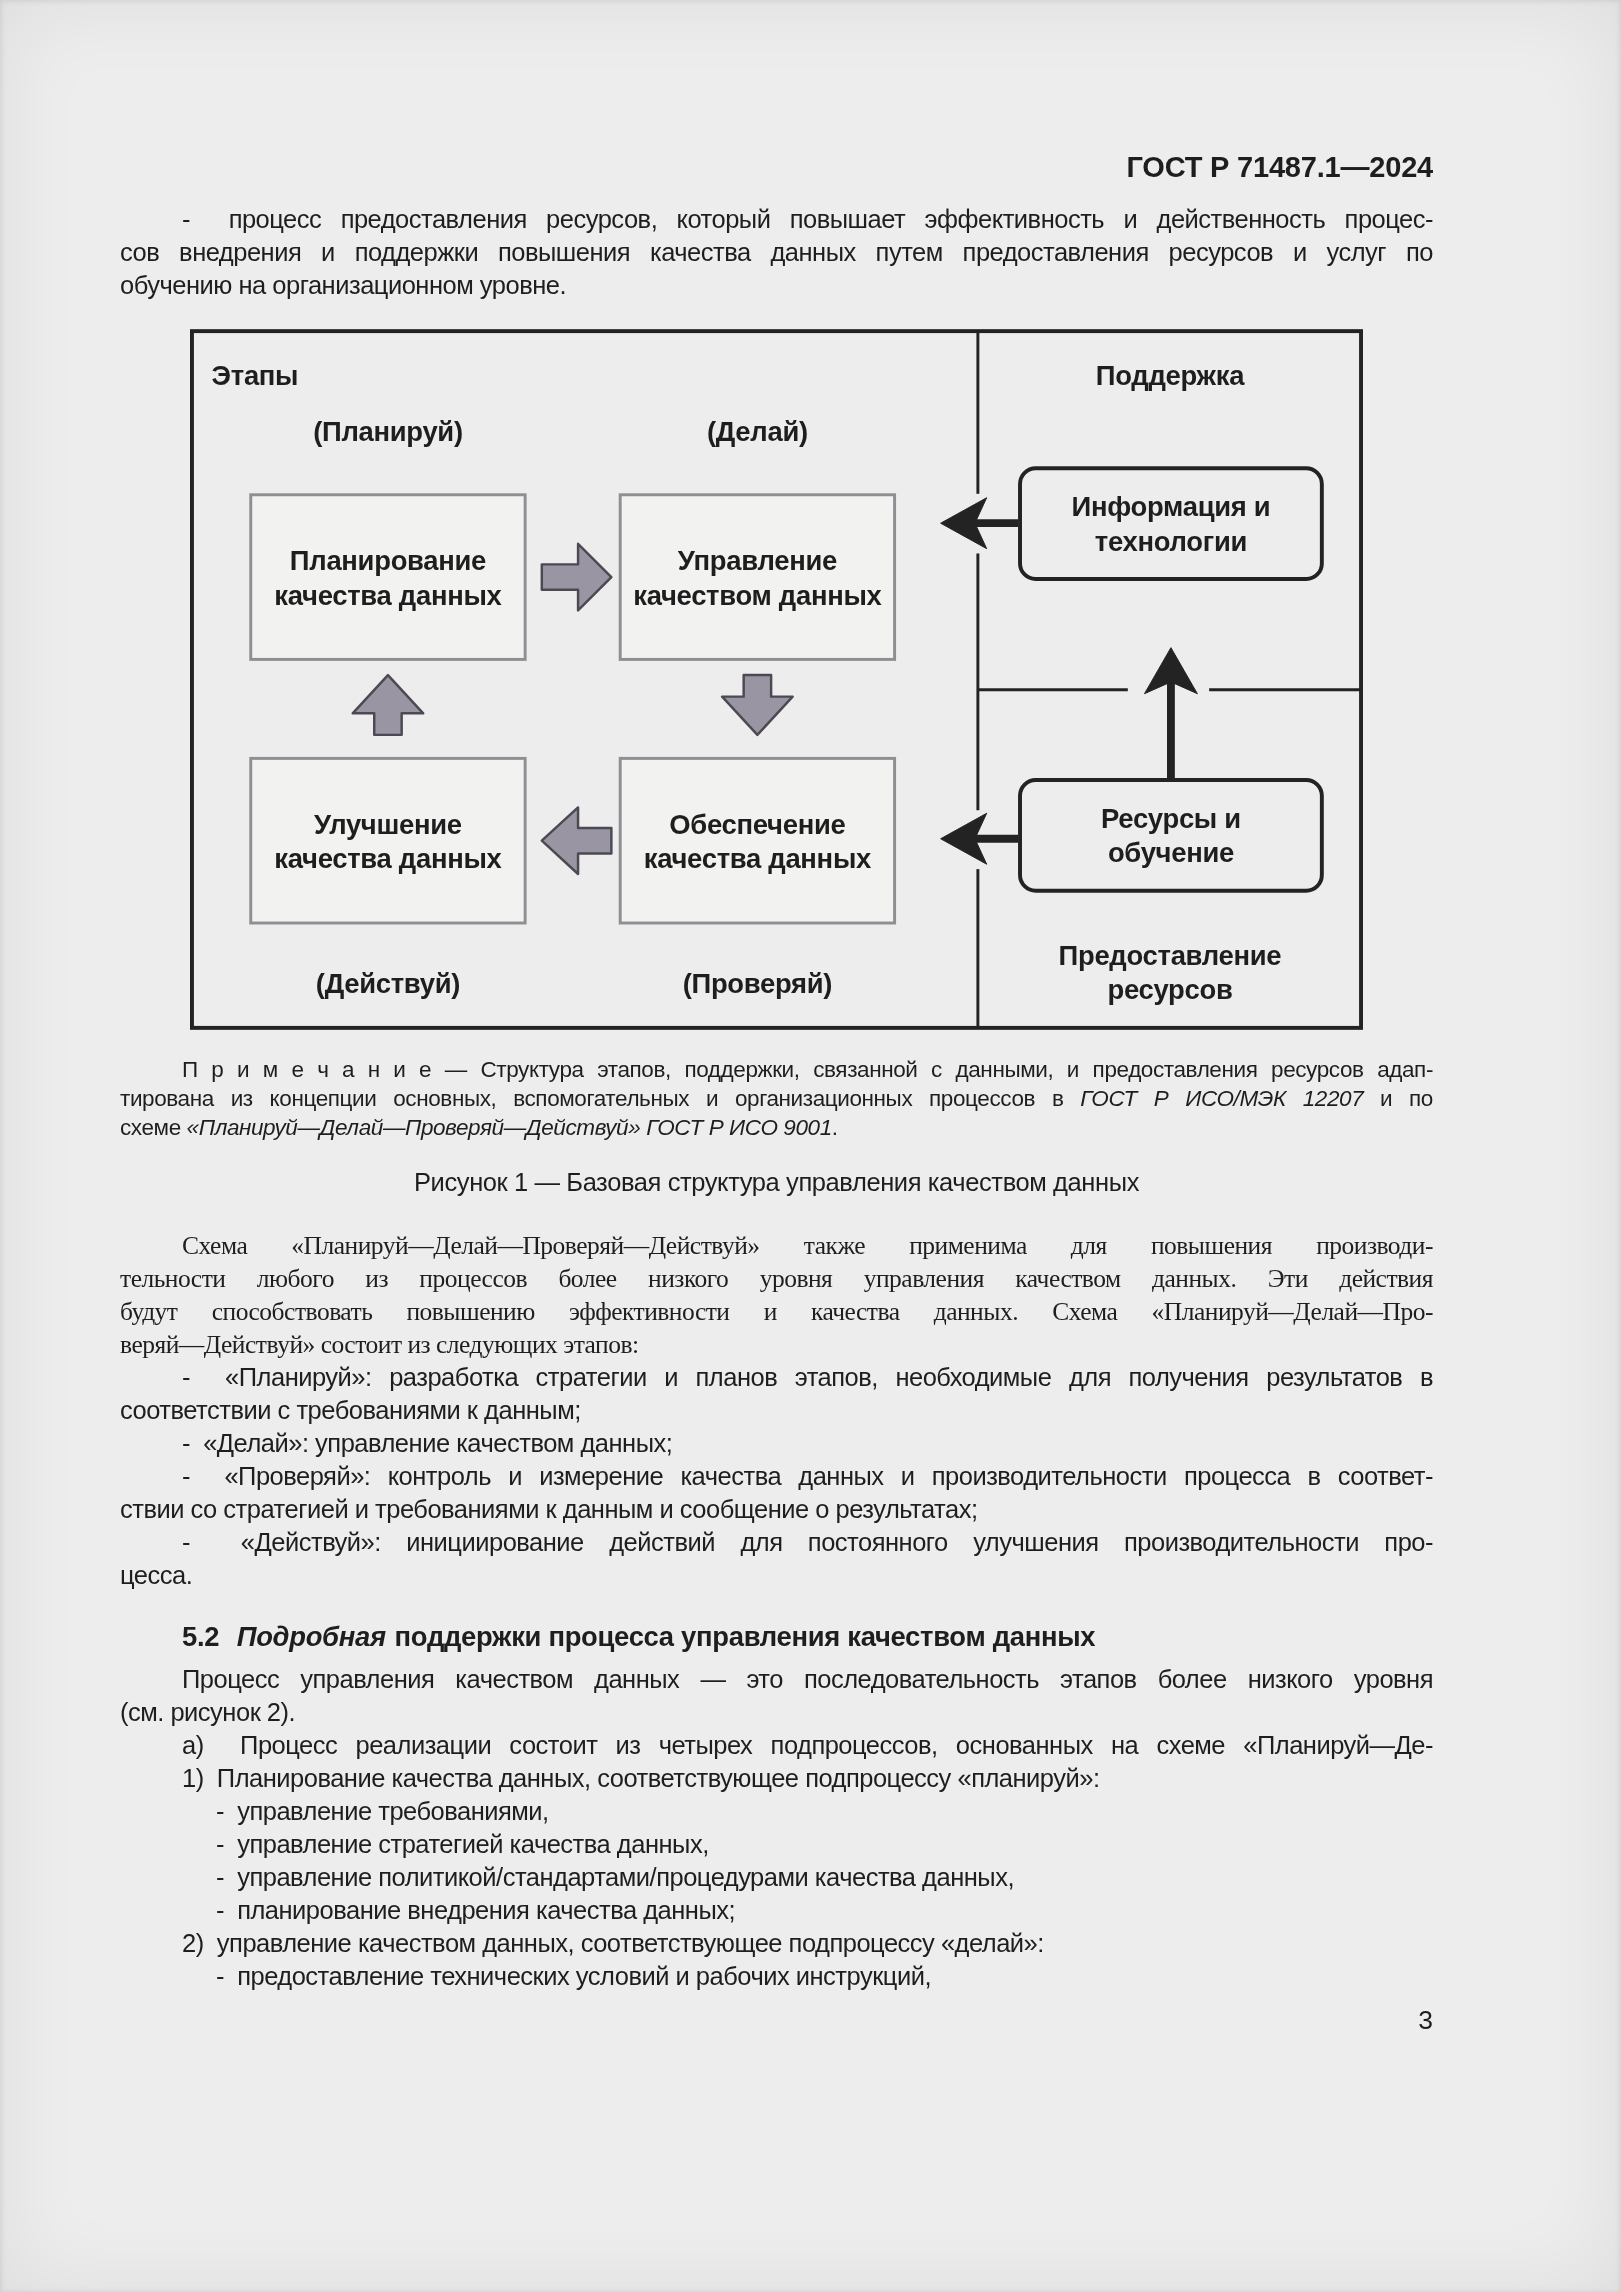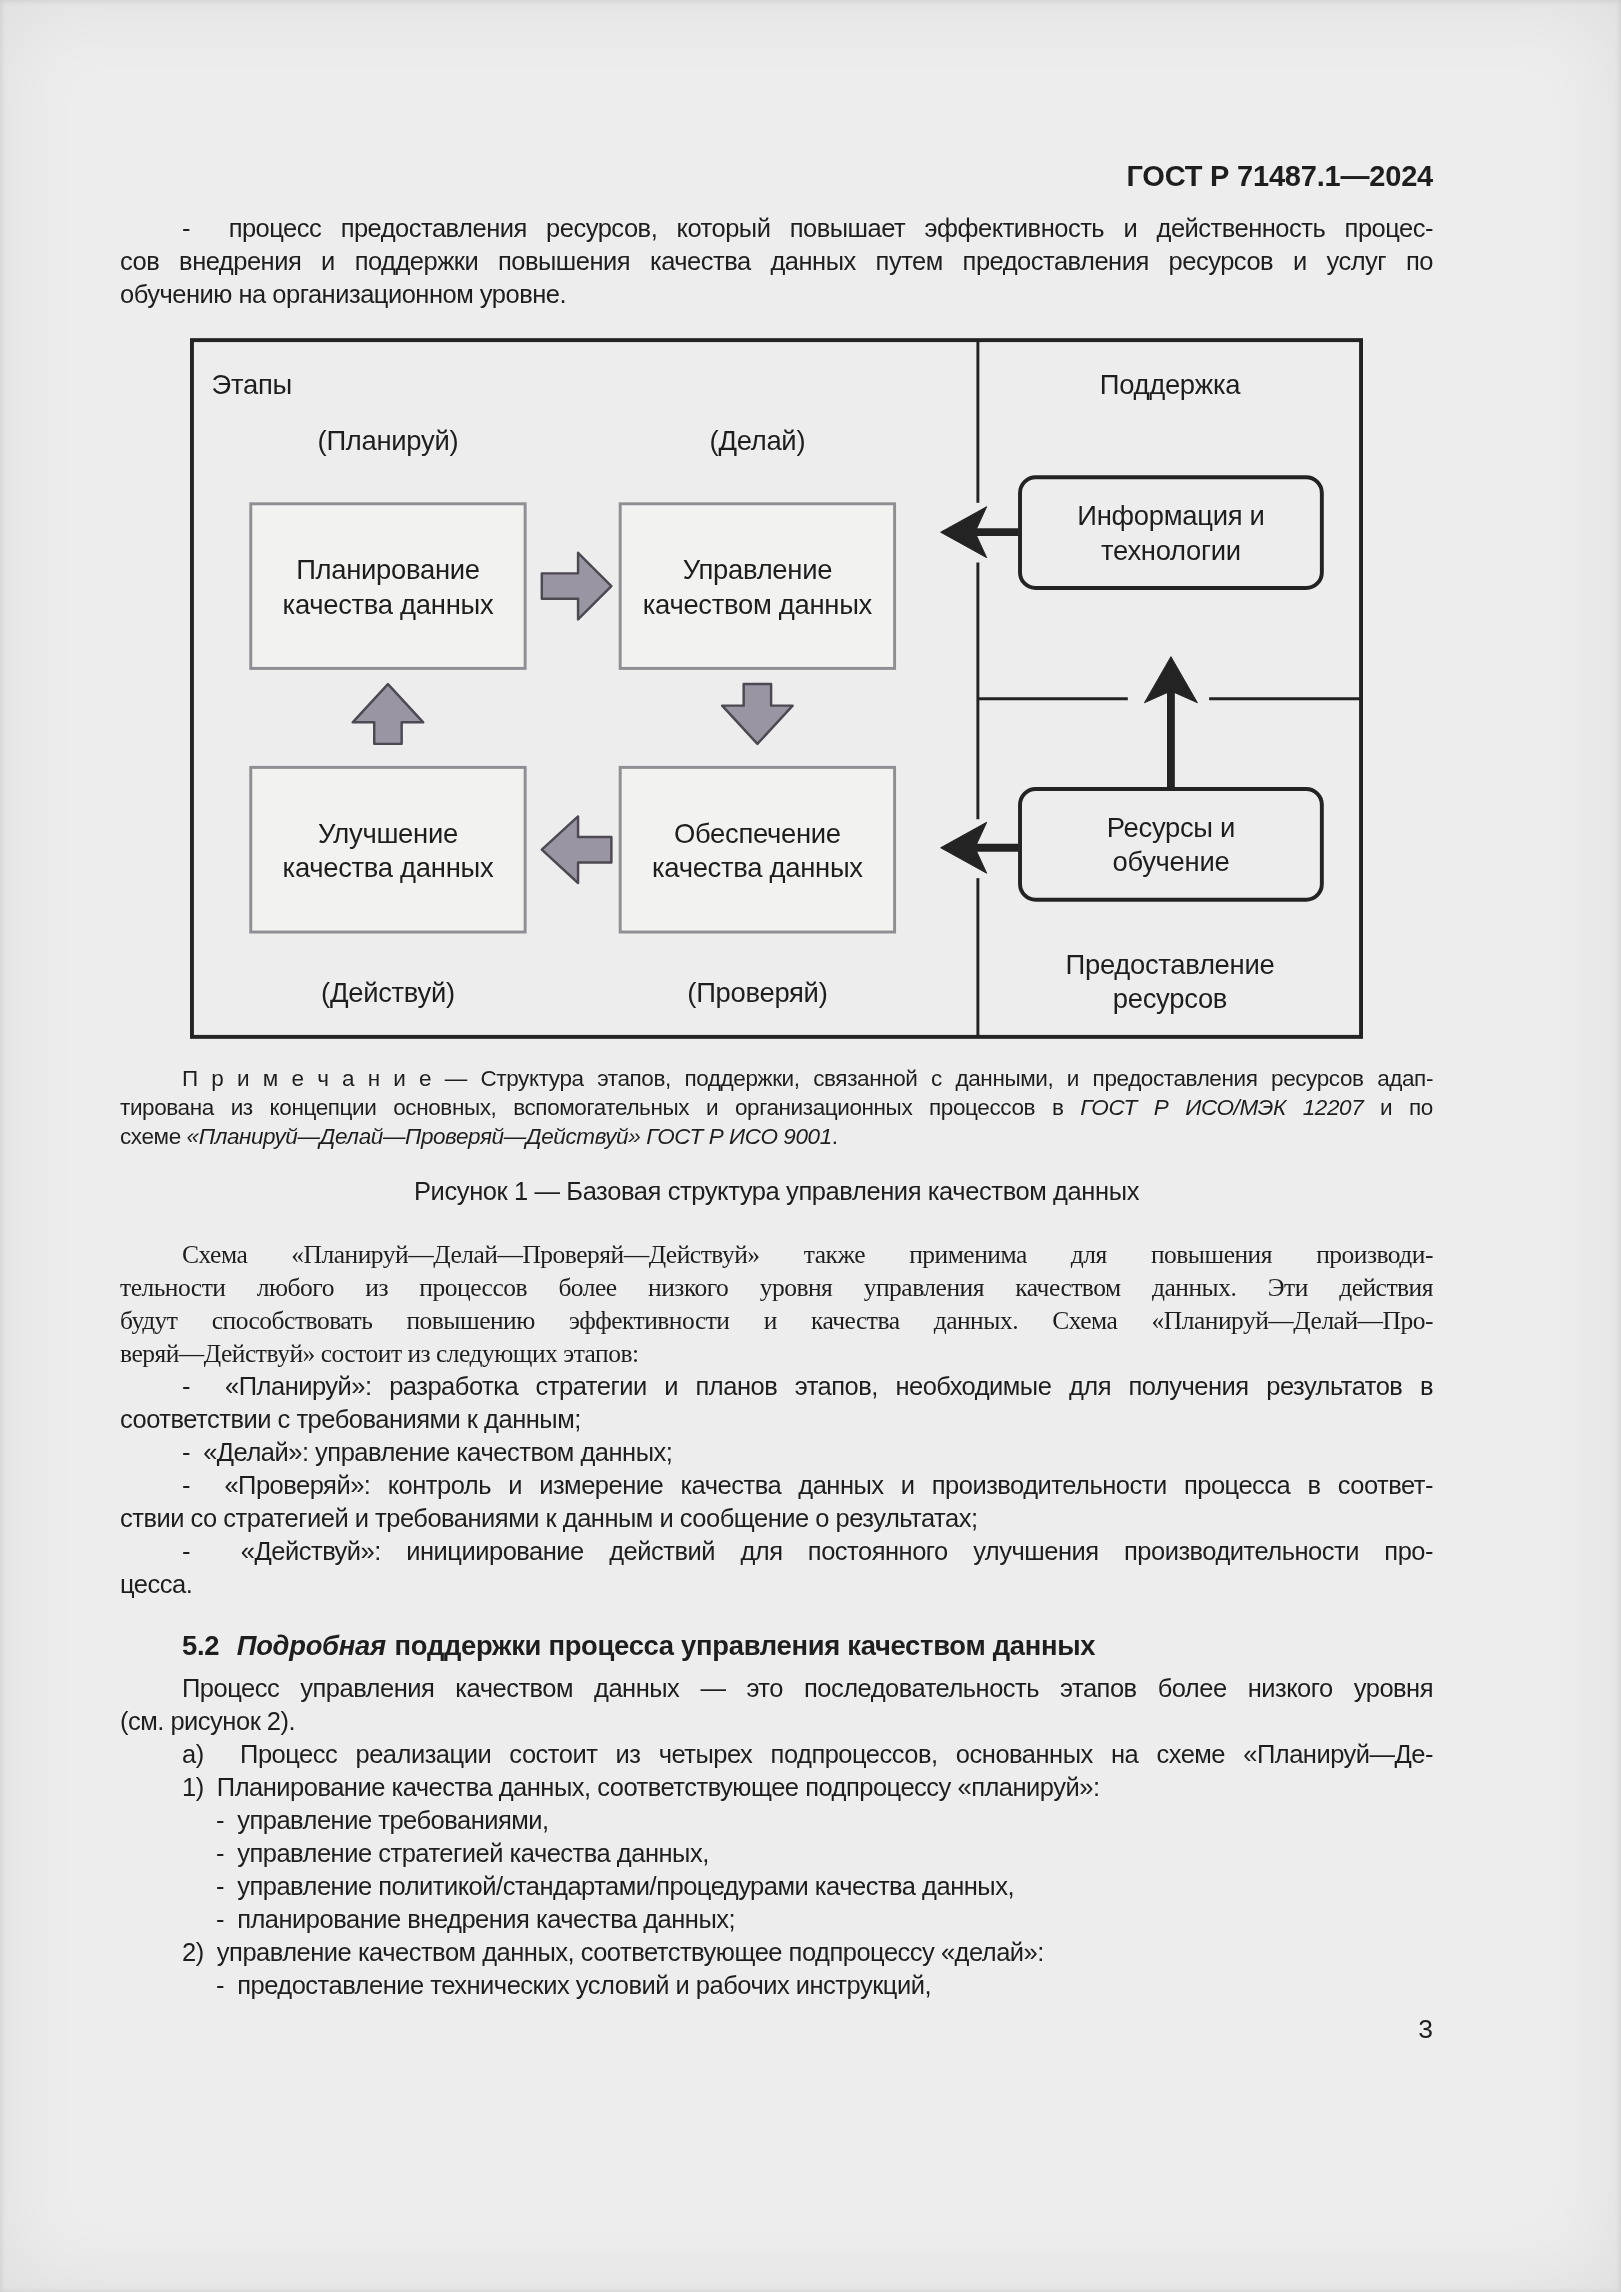--- a/index.html
+++ b/index.html
@@ -9,21 +9,21 @@
     width: 1621px; height: 2293px;
     position: relative;
     background: #ecedec;
     overflow: hidden;
     font-family: "Liberation Sans", "DejaVu Sans", sans-serif;
     color: #1e1e1e;
     box-shadow: inset 0 0 88px rgba(0,0,0,0.07), inset 0 0 5.9px rgba(0,0,0,0.12);
   }
   .content {
     position: absolute;
-    left: 120px; top: 13px;
+    left: 120px; top: 4px;
     width: 1313px;
   }
   .doc-header {
     margin-top: 147px;
     text-align: right;
     font-weight: bold;
     font-size: 29px;
     line-height: 33px;
     letter-spacing: -0.2px;
   }
@@ -33,21 +33,21 @@
     letter-spacing: -0.5px;
   }
   .ln { display: block; }
   .j  { text-align: justify; text-align-last: justify; }
   .i1 { padding-left: 62px; }
   .i2 { padding-left: 96px; }
   .p-intro { margin-top: 19px; }
   .fig {
     margin-top: 27.4px;
     margin-left: 70px;
-    width: 1173px; height: 701px;
+    width: 1173px; height: 701px; font-weight: bold;
   }
   .fig svg { display: block; }
   .fig text {
     font-family: "Liberation Sans", "DejaVu Sans", sans-serif;
     font-size: 28px;
     fill: #1e1e1e;
     letter-spacing: -0.3px;
   }
   .fig text.seclabel { font-size: 28px; }
   .note {

